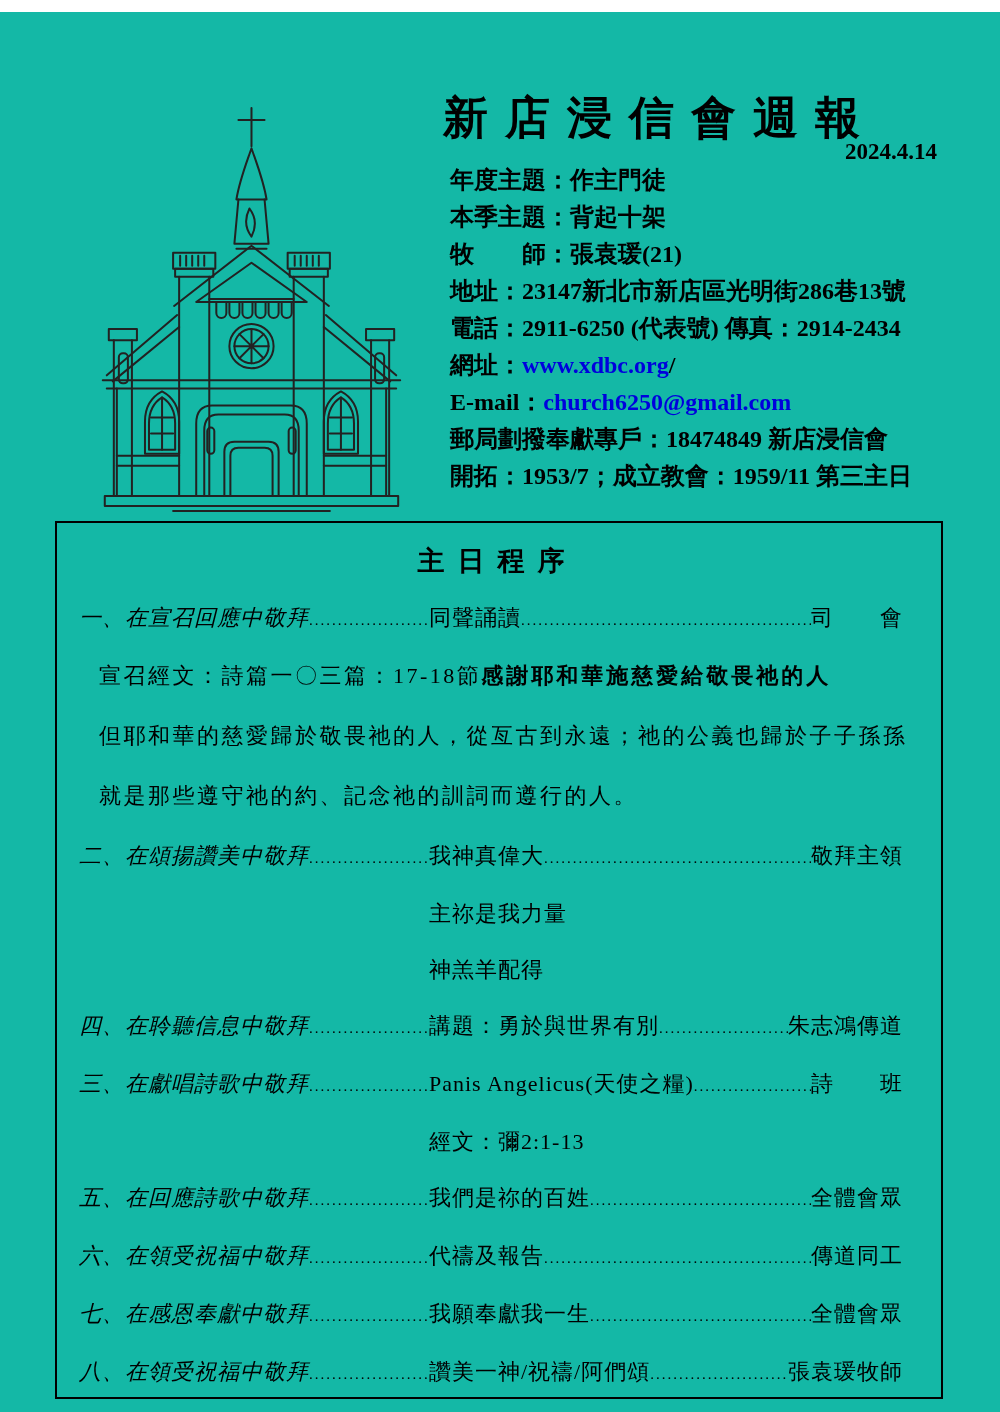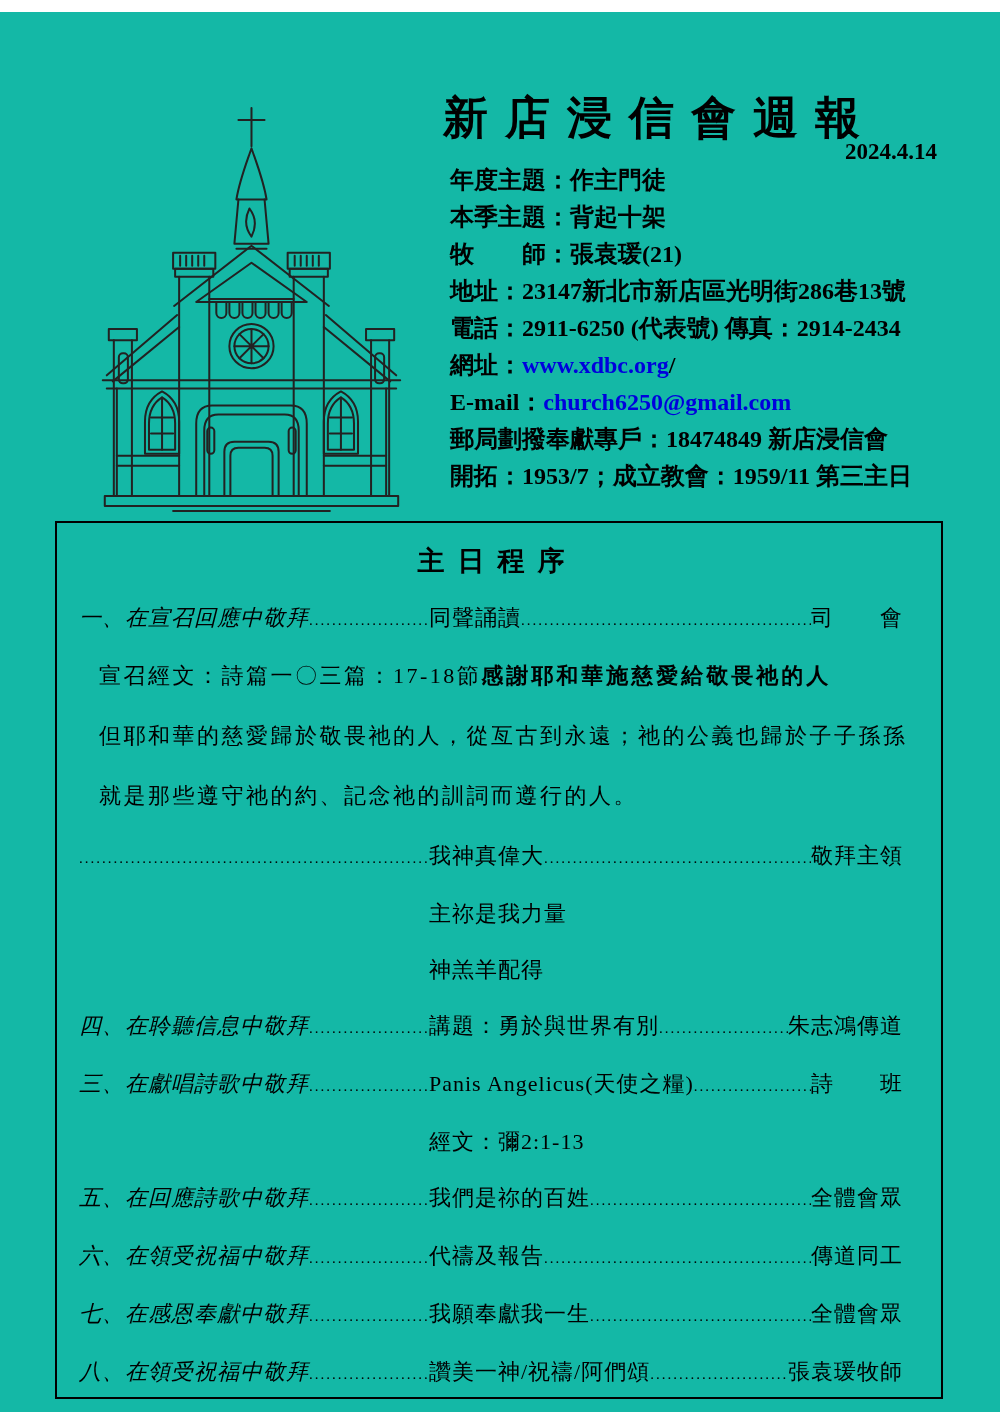--- a/index.html
+++ b/index.html
@@ -134,20 +134,21 @@
     </div>
 
     <div class="row scripture">
       <span>宣召經文：詩篇一〇三篇：17-18節</span><span class="emph">感謝耶和華施慈愛給敬畏祂的人</span>
     </div>
     <div class="row scripture">但耶和華的慈愛歸於敬畏祂的人，從亙古到永遠；祂的公義也歸於子子孫孫</div>
     <div class="row scripture">就是那些遵守祂的約、記念祂的訓詞而遵行的人。</div>
 
     <div class="row">
       <span class="c1">
+          <span class="t">二、在頌揚讚美中敬拜</span>
           <span class="dots"></span>
         </span>
       <span class="c2">我神真偉大</span>
       <span class="dots"></span>
       <span class="c3">敬拜主領</span>
     </div>
 
     <div class="row">
       <span class="spacer"></span>
         <span class="c2">主祢是我力量</span>

